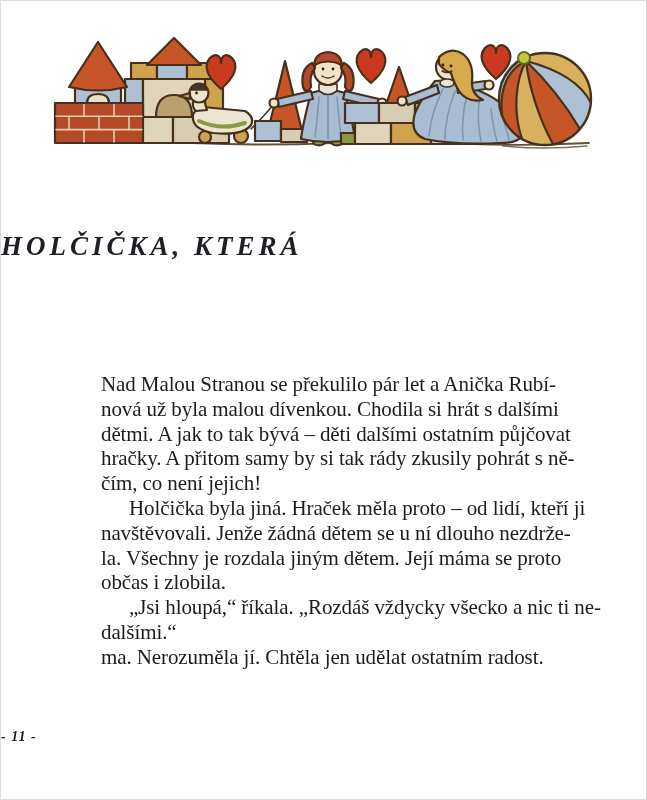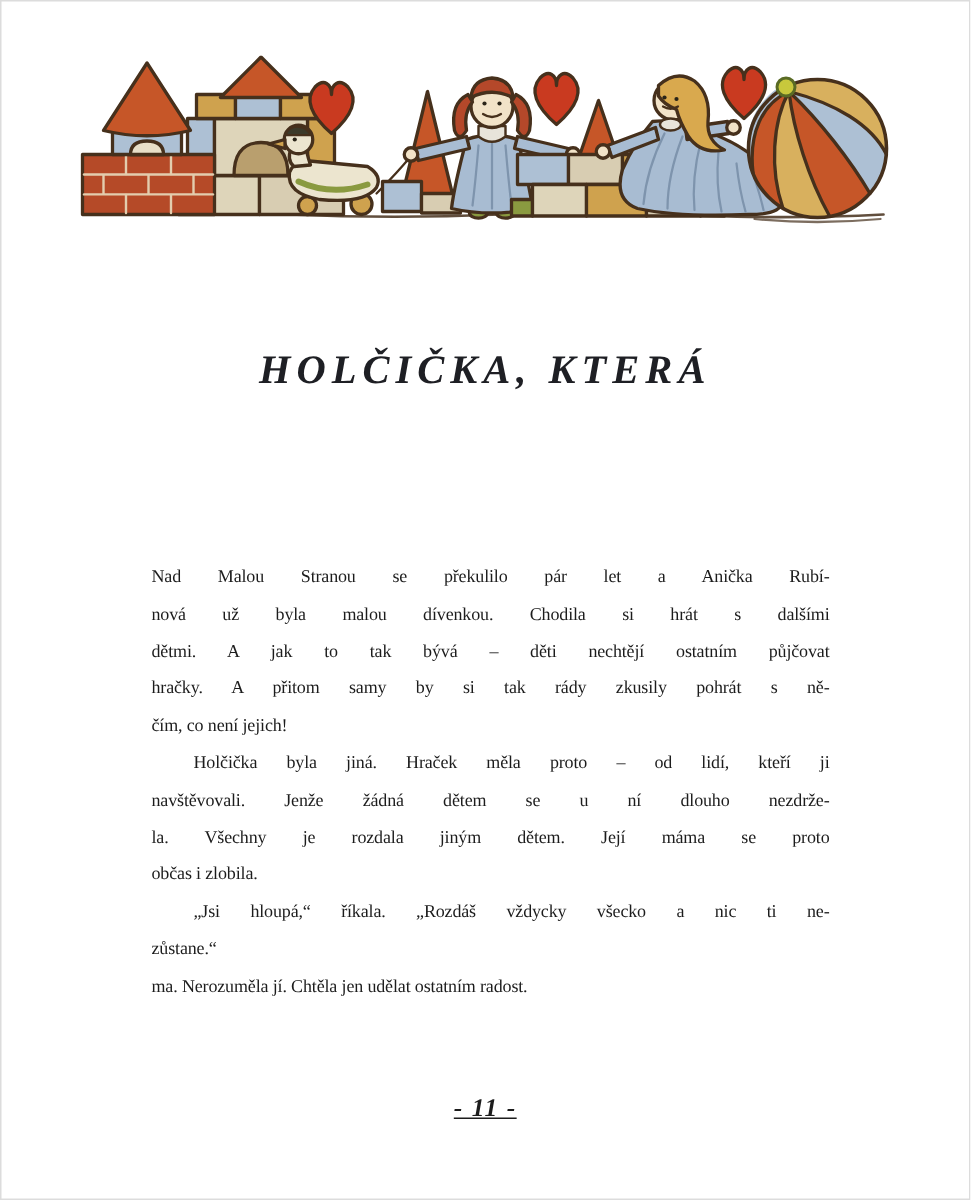--- a/index.html
+++ b/index.html
@@ -11,44 +11,43 @@
     box-sizing:border-box;
     overflow:hidden;
     font-family:"Liberation Serif", serif;
   }
   .illustration {
     position:absolute; top:36px; left:52px;
     width:540px; height:116px;
   }
   .title {
     position:absolute; top:229px; left:0; width:100%;
-    margin:0; text-align:center;
+    margin:0; 
     font-style:italic; font-weight:600;
     font-size:27px; line-height:33px;
     letter-spacing:4px;
     color:#1e1f24;
   }
   .title .tline { display:block; }
   .body-text {
     position:absolute; top:371px; left:100px; width:452px;
-    font-size:12px; line-height:24.8px;
+    font-size:21px; line-height:24.8px;
     letter-spacing:-0.1px;
     color:#1c1c1c;
   }
   .para { margin:0; padding:0; }
   .line { display:block; text-align:justify; text-align-last:justify; white-space:nowrap; }
   .line.last { text-align-last:left; }
   .line.indent { text-indent:28px; }
   .page-number {
     position:absolute; top:728px; left:0; width:100%;
-    text-align:center;
+    text-align:left;
     font-style:italic; font-weight:bold;
-    font-size:17px; color:#1c1c1c;
+    font-size:14px; color:#1c1c1c;
     letter-spacing:1px;
-    text-decoration:underline;
   }
   svg * { vector-effect:non-scaling-stroke; }
 </style>
 </head>
 <body>
 
 <div class="page">
 
   <svg class="illustration" viewBox="0 0 540 116" xmlns="http://www.w3.org/2000/svg" fill="none" stroke-linejoin="round" stroke-linecap="round">
 
@@ -191,33 +190,33 @@
   </svg>
 
   <h1 class="title">
     <span class="tline">HOLČIČKA, KTERÁ</span>
   </h1>
 
   <div class="body-text">
     <p class="para">
       <span class="line justify">Nad Malou Stranou se překulilo pár let a Anička Rubí-</span>
       <span class="line justify">nová už byla malou dívenkou. Chodila si hrát s dalšími</span>
-      <span class="line justify">dětmi. A jak to tak bývá – děti nechtějí ostatním půjčovat</span>
+      <span class="line justify">dětmi. A jak to tak bývá – děti dalšími ostatním půjčovat</span>
       <span class="line justify">hračky. A přitom samy by si tak rády zkusily pohrát s ně-</span>
       <span class="line last">čím, co není jejich!</span>
     </p>
     <p class="para">
       <span class="line justify indent">Holčička byla jiná. Hraček měla proto – od lidí, kteří ji</span>
       <span class="line justify">navštěvovali. Jenže žádná dětem se u ní dlouho nezdrže-</span>
       <span class="line justify">la. Všechny je rozdala jiným dětem. Její máma se proto</span>
       <span class="line last">občas i zlobila.</span>
     </p>
     <p class="para">
       <span class="line justify indent">„Jsi hloupá,“ říkala. „Rozdáš vždycky všecko a nic ti ne-</span>
-      <span class="line last">zůstane.“</span>
+      <span class="line last">dalšími.“</span>
     </p>
     <p class="para">
       <span class="line last">ma. Nerozuměla jí. Chtěla jen udělat ostatním radost.</span>
     </p>
   </div>
 
   <div class="page-number">- 11 -</div>
 </div>
 
 </body></html>

